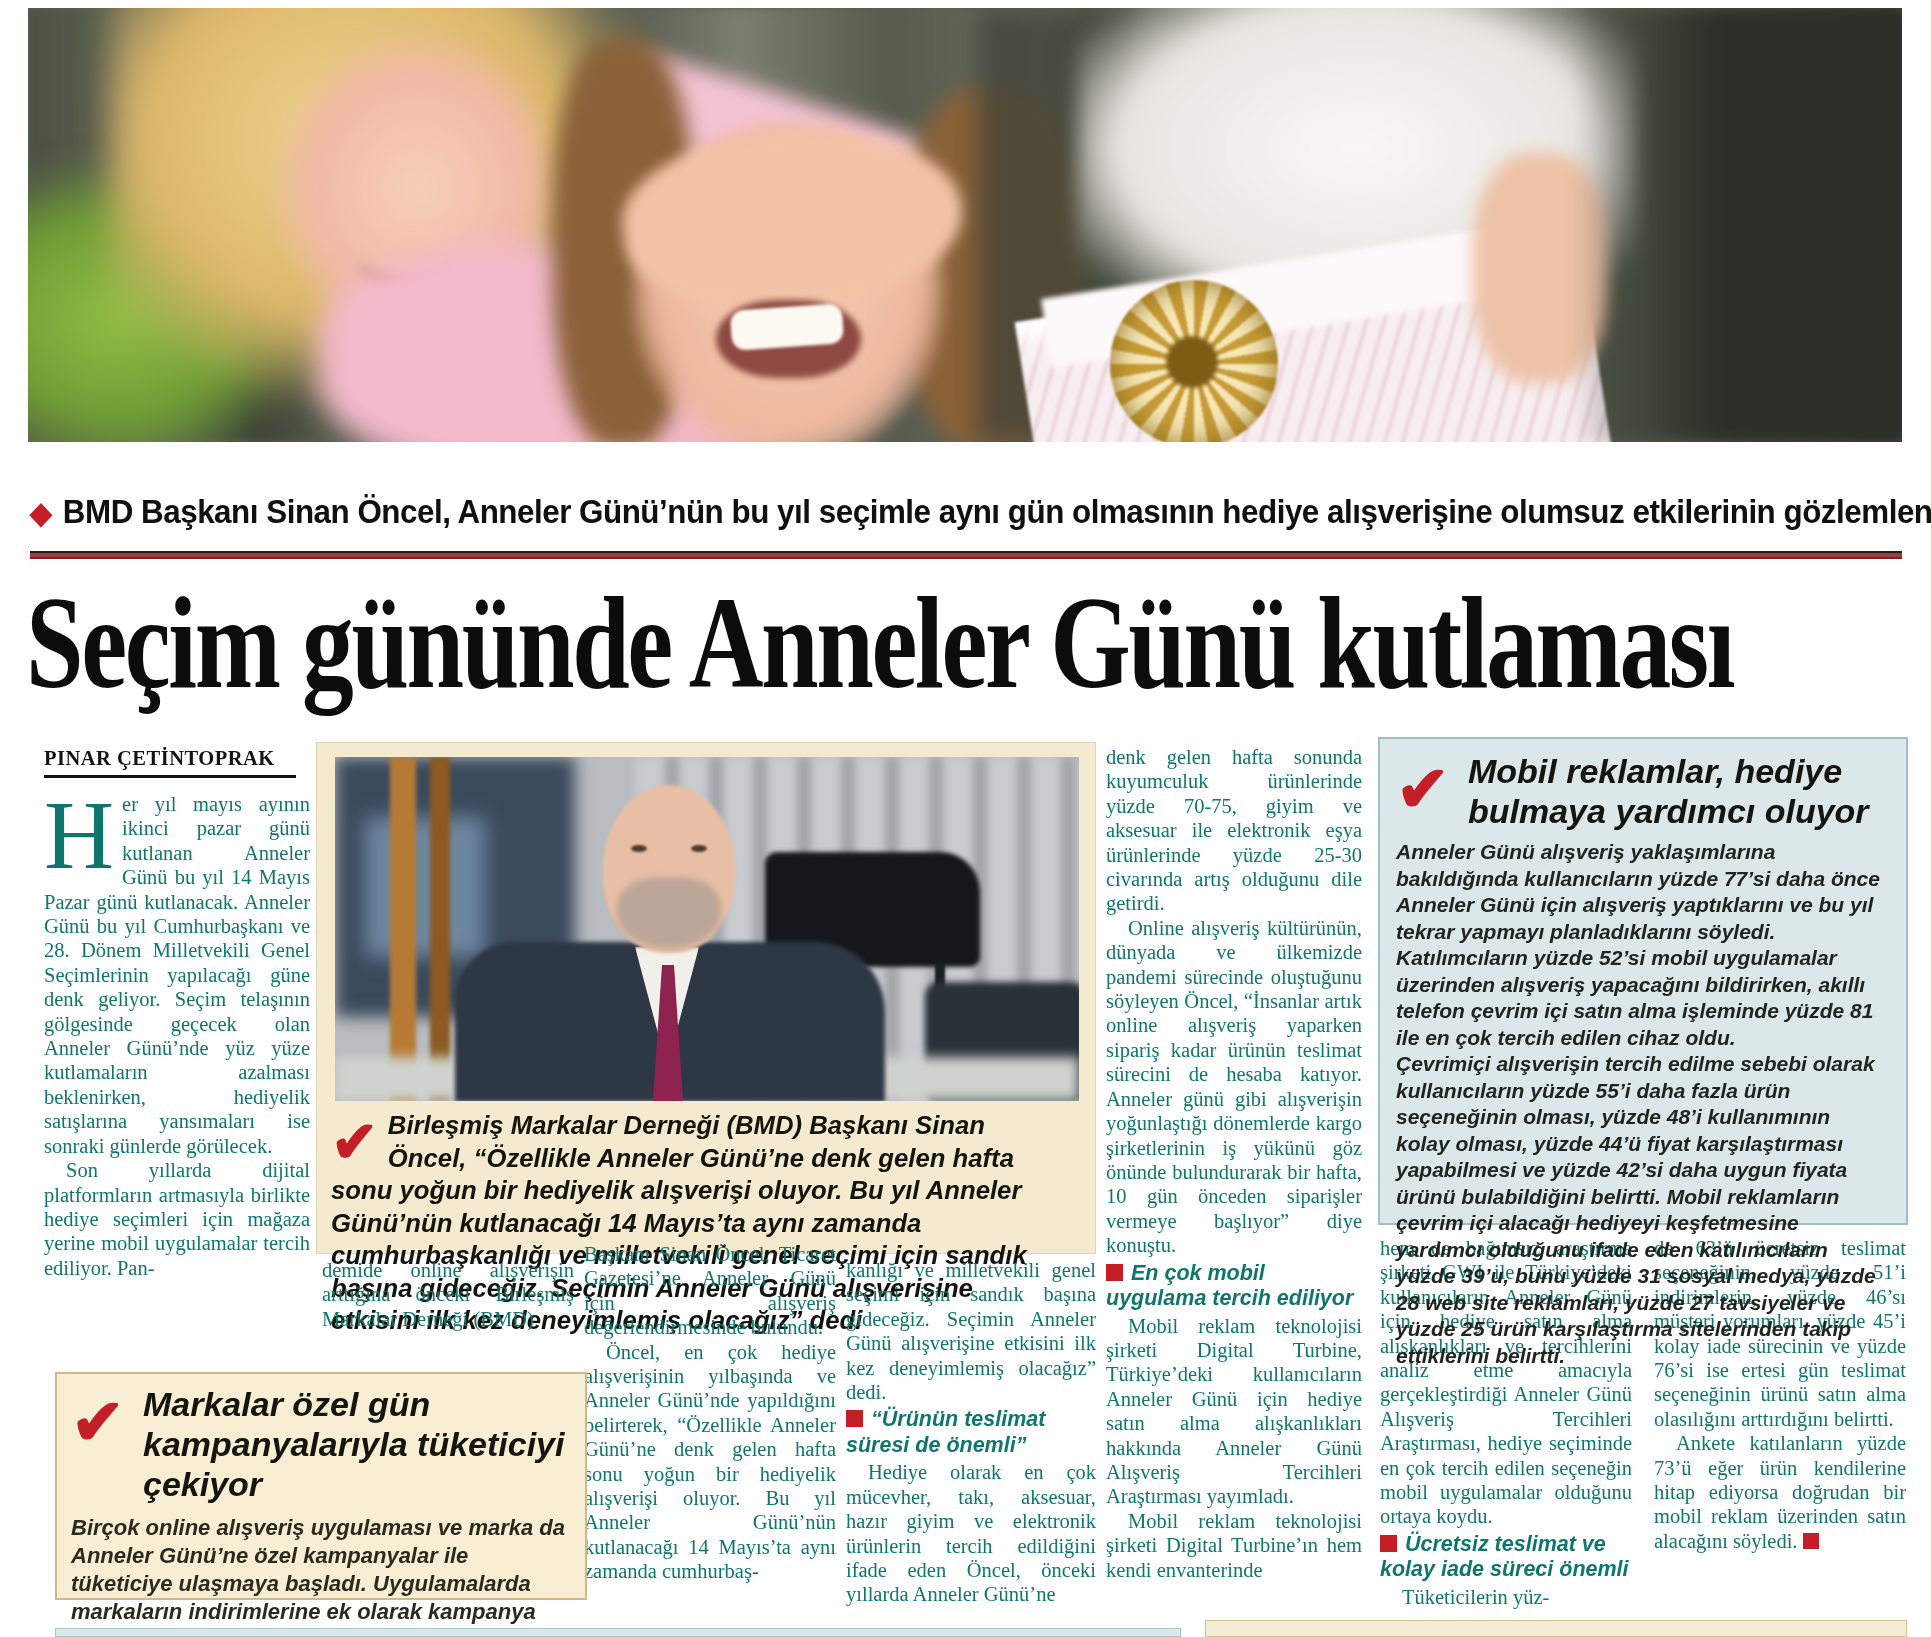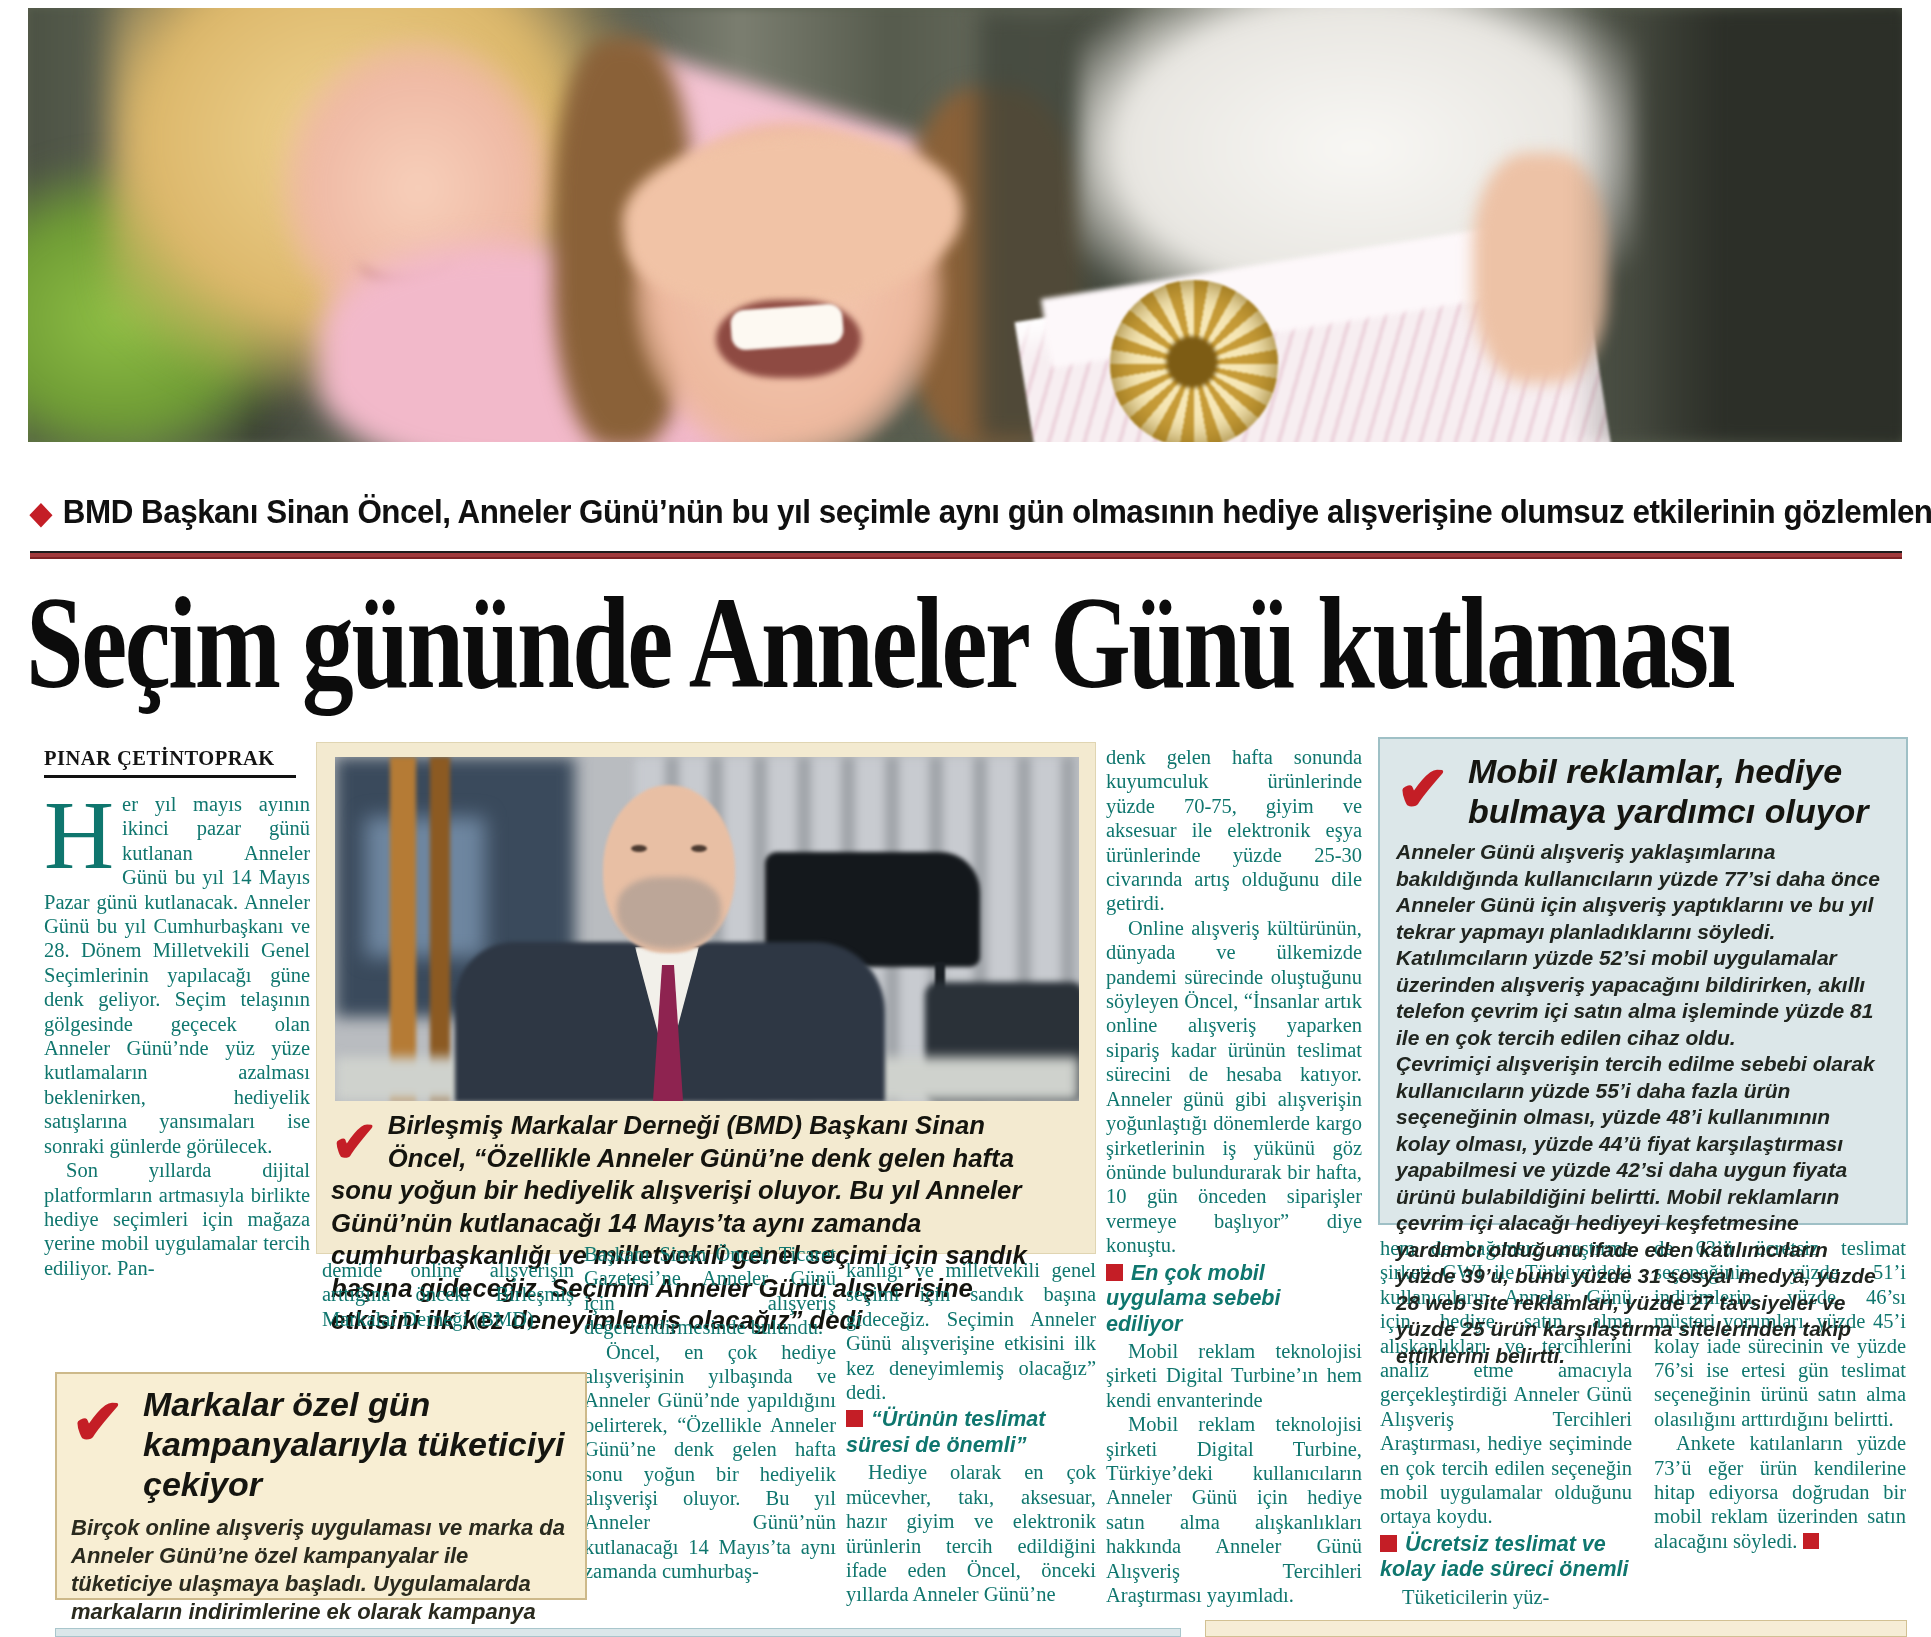--- a/index.html
+++ b/index.html
@@ -186,23 +186,23 @@
 
   <div class="col c4">
     <p>kanlığı ve milletvekili genel seçimi için sandık başına gideceğiz. Seçimin Anneler Günü alışverişine etkisini ilk kez deneyimlemiş olacağız” dedi.</p>
     <div class="subhead"><span class="sq"></span><span>“Ürünün teslimat süresi de önemli”</span></div>
     <p class="ind">Hediye olarak en çok mücevher, takı, aksesuar, hazır giyim ve elektronik ürünlerin tercih edildiğini ifade eden Öncel, önceki yıllarda Anneler Günü’ne</p>
   </div>
 
   <div class="col c5">
     <p>denk gelen hafta sonunda kuyumculuk ürünlerinde yüzde 70-75, giyim ve aksesuar ile elektronik eşya ürünlerinde yüzde 25-30 civarında artış olduğunu dile getirdi.</p>
     <p class="ind">Online alışveriş kültürünün, dünyada ve ülkemizde pandemi sürecinde oluştuğunu söyleyen Öncel, “İnsanlar artık online alışveriş yaparken sipariş kadar ürünün teslimat sürecini de hesaba katıyor. Anneler günü gibi alışverişin yoğunlaştığı dönemlerde kargo şirketlerinin iş yükünü göz önünde bulundurarak bir hafta, 10 gün önceden siparişler vermeye başlıyor” diye konuştu.</p>
-    <div class="subhead"><span class="sq"></span><span>En çok mobil uygulama sebebi ediliyor</span></div>
+    <div class="subhead"><span class="sq"></span><span>En çok mobil uygulama tercih ediliyor</span></div>
+    <p class="ind">Mobil reklam teknolojisi şirketi Digital Turbine, Türkiye’deki kullanıcıların Anneler Günü için hediye satın alma alışkanlıkları hakkında Anneler Günü Alışveriş Tercihleri Araştırması yayımladı.</p>
     <p class="ind">Mobil reklam teknolojisi şirketi Digital Turbine’ın hem kendi envanterinde</p>
-    <p class="ind">Mobil reklam teknolojisi şirketi Digital Turbine, Türkiye’deki kullanıcıların Anneler Günü için hediye satın alma alışkanlıkları hakkında Anneler Günü Alışveriş Tercihleri Araştırması yayımladı.</p>
   </div>
 
   <div class="col c6">
     <p>hem de bağımsız araştırma şirketi GWI ile Türkiye’deki kullanıcıların Anneler Günü için hediye satın alma alışkanlıkları ve tercihlerini analiz etme amacıyla gerçekleştirdiği Anneler Günü Alışveriş Tercihleri Araştırması, hediye seçiminde en çok tercih edilen seçeneğin mobil uygulamalar olduğunu ortaya koydu.</p>
     <div class="subhead"><span class="sq"></span><span>Ücretsiz teslimat ve kolay iade süreci önemli</span></div>
     <p class="ind">Tüketicilerin yüz-</p>
   </div>
 
   <div class="col c7">
     <p>de 63’ü ücretsiz teslimat seçeneğinin, yüzde 51’i indirimlerin, yüzde 46’sı müşteri yorumları, yüzde 45’i kolay iade sürecinin ve yüzde 76’si ise ertesi gün teslimat seçeneğinin ürünü satın alma olasılığını arttırdığını belirtti.</p>

